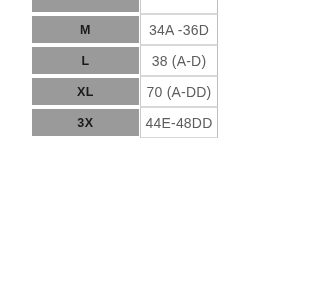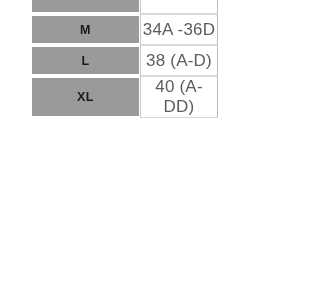--- a/index.html
+++ b/index.html
@@ -54,21 +54,21 @@
     height: 31px;
     box-sizing: border-box;
   }
 
   .cell-bra {
     width: 78px;
     background: #ffffff;
     color: #5d5d5d;
     text-align: center;
     vertical-align: middle;
-    font-size: 17px;
+    font-size: 14px;
     font-weight: normal;
     letter-spacing: 0.2px;
     border-top: 1px solid #d8d8d8;
     border-bottom: 1px solid #d8d8d8;
     border-left: 1px solid #c9c9c9;
     border-right: 1px solid #bdbdbd;
     padding: 0;
     height: 31px;
     box-sizing: border-box;
   }
@@ -97,25 +97,29 @@
         <td class="cell-bra">34A -36D</td>
       </tr>
 
       <tr>
         <td class="cell-size">L</td>
         <td class="cell-bra">38 (A-D)</td>
       </tr>
 
       <tr>
         <td class="cell-size">XL</td>
-        <td class="cell-bra">40 (A-DD)</td>
+        <td class="cell-bra">70 (A-DD)</td>
       </tr>
 
 
 
 
 
+      <tr>
+        <td class="cell-size">3X</td>
+        <td class="cell-bra">44E-48DD</td>
+      </tr>
 
 
     </tbody>
   </table>
 
 </div>
 
 </body></html>

